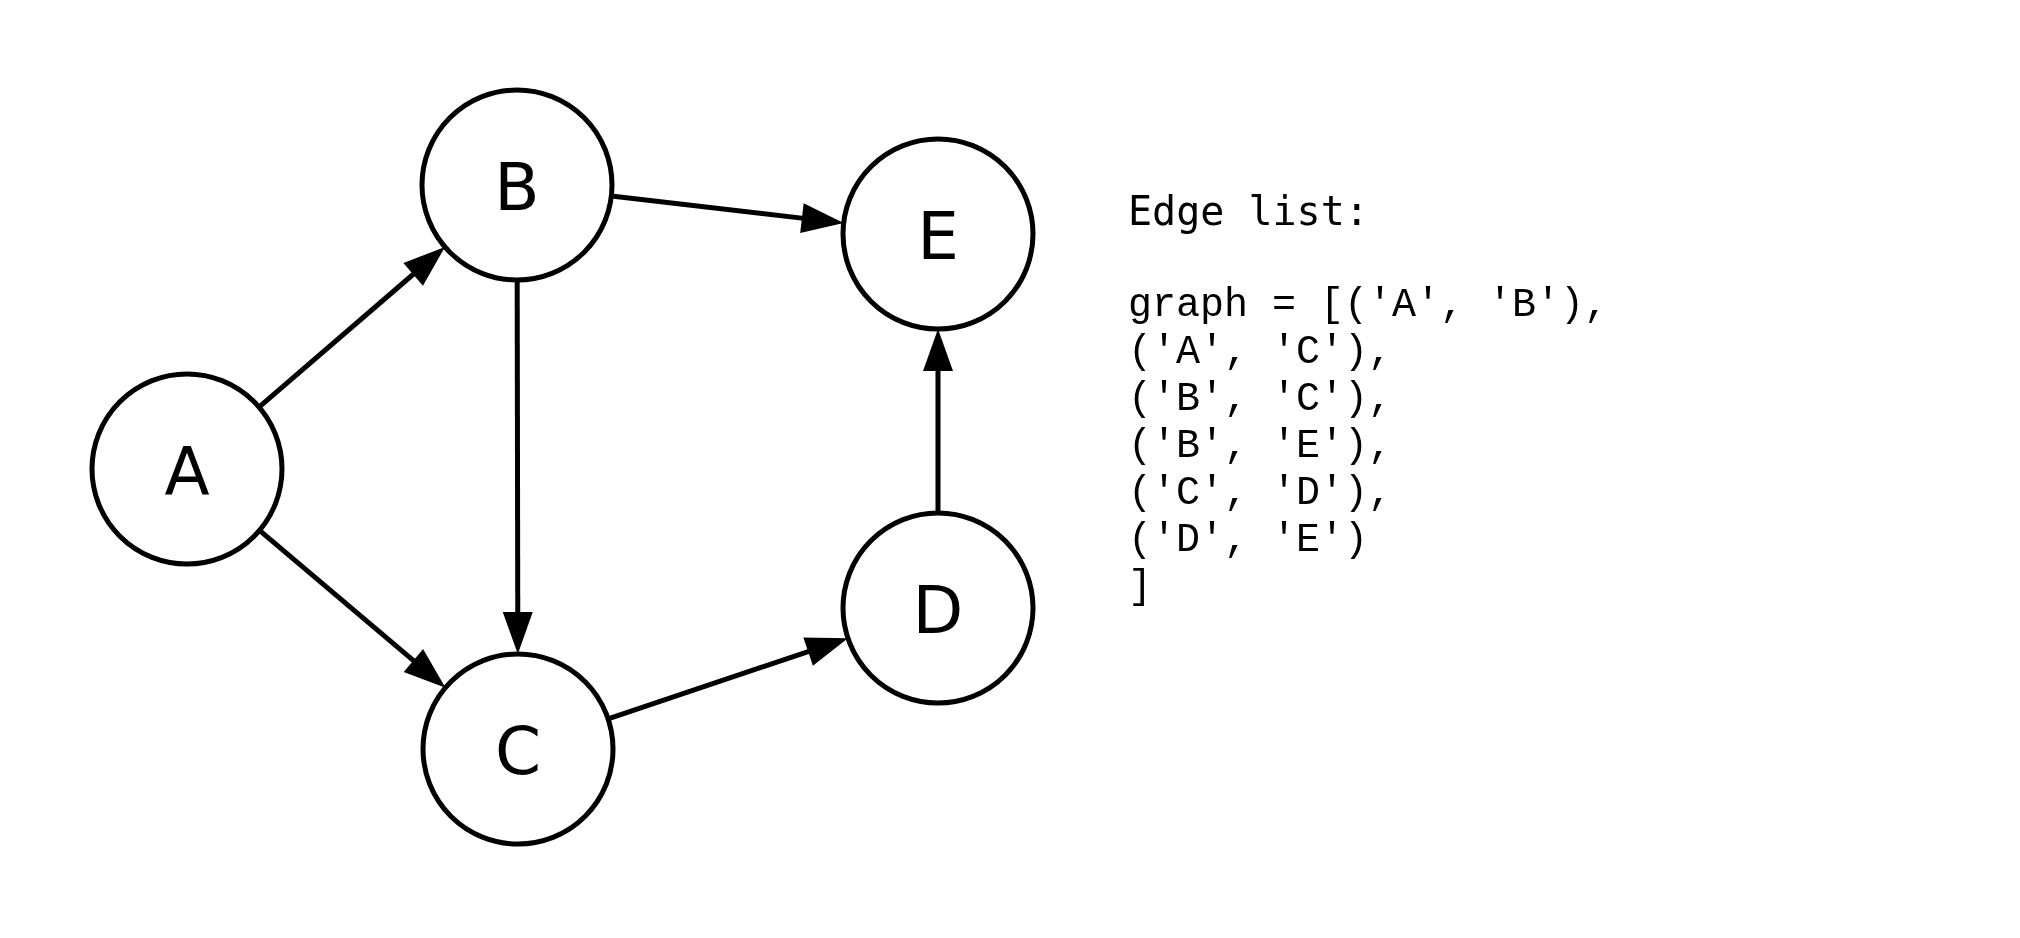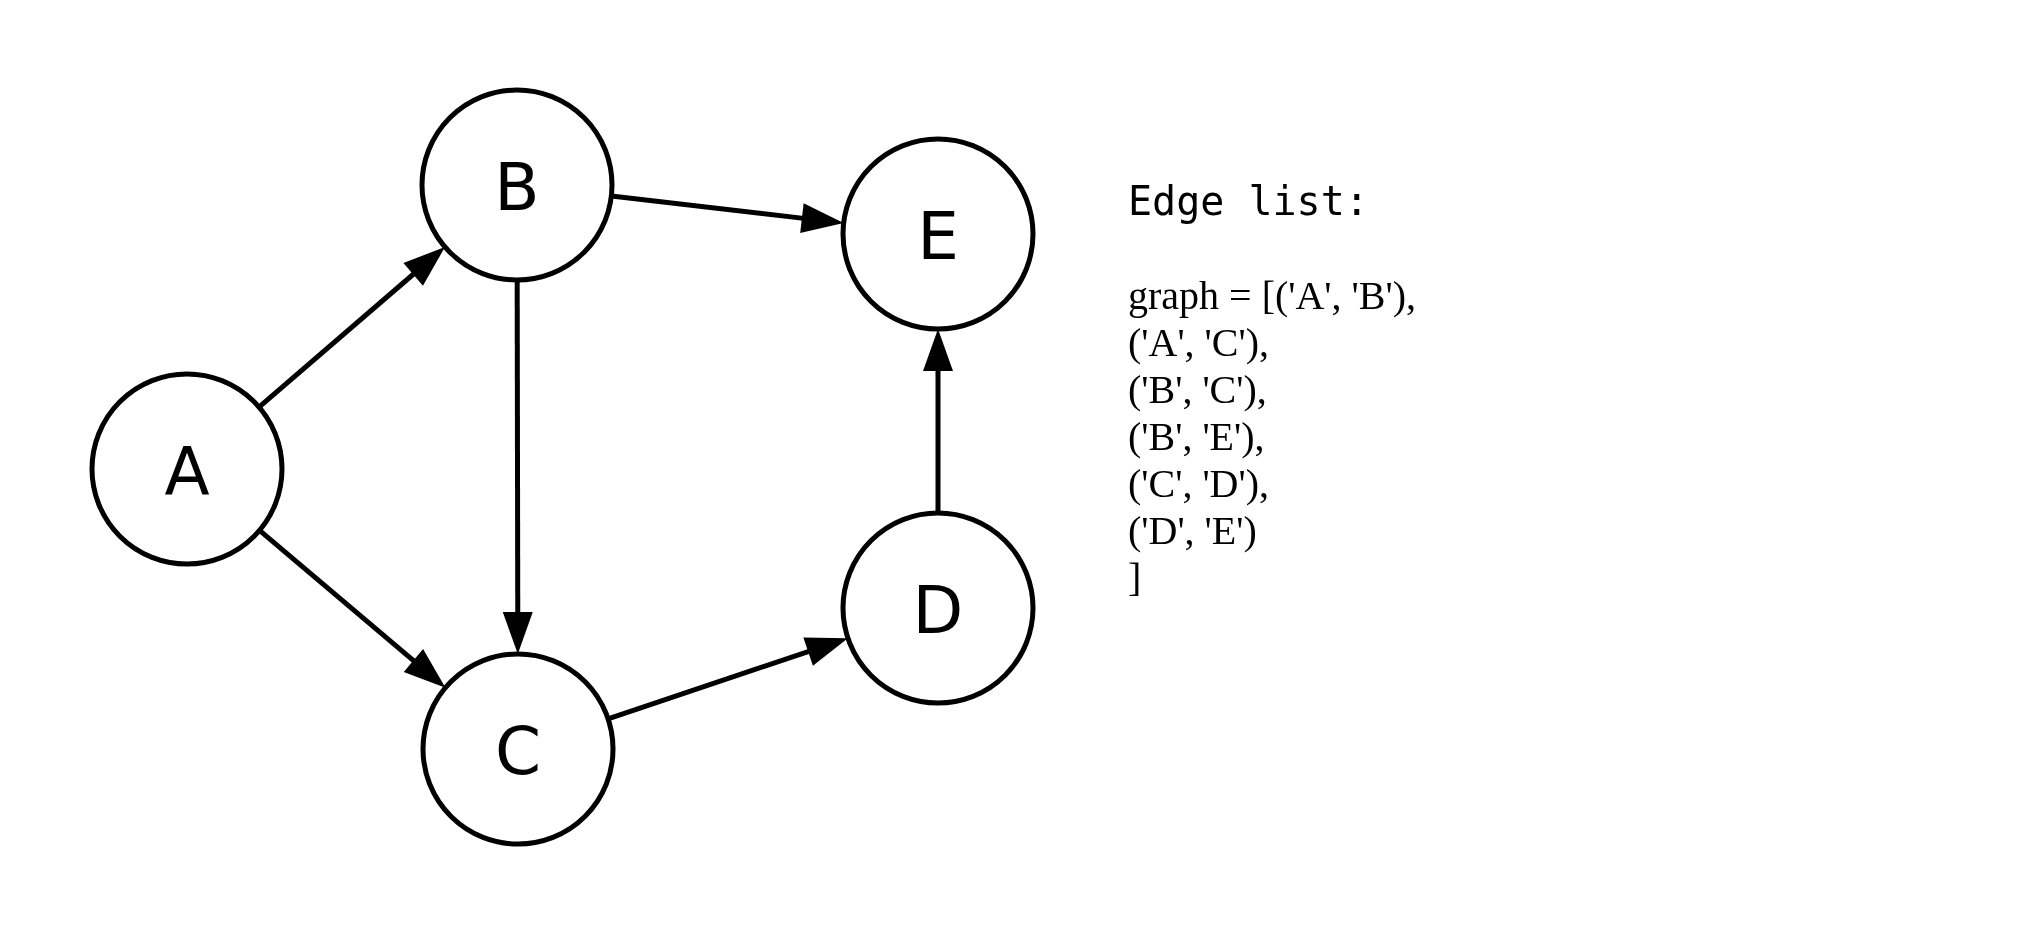--- a/index.html
+++ b/index.html
@@ -43,25 +43,25 @@
     stroke-width: 5;
     fill: none;
   }
   .edge-head {
     fill: #000000;
     stroke: none;
   }
   #code-panel {
     position: absolute;
     left: 1128px;
-    top: 178px;
+    top: 188px;
     width: 820px;
   }
   .code-text {
-    font-family: Liberation Serif, serif;
+    font-family: Liberation Mono, monospace;
     font-size: 40px;
     line-height: 47px;
     color: #000000;
     white-space: pre;
     margin: 0;
     letter-spacing: 0px;
   }
   #edge-list-heading {
     font-family: "DejaVu Sans Mono", monospace;
     font-size: 40px;

